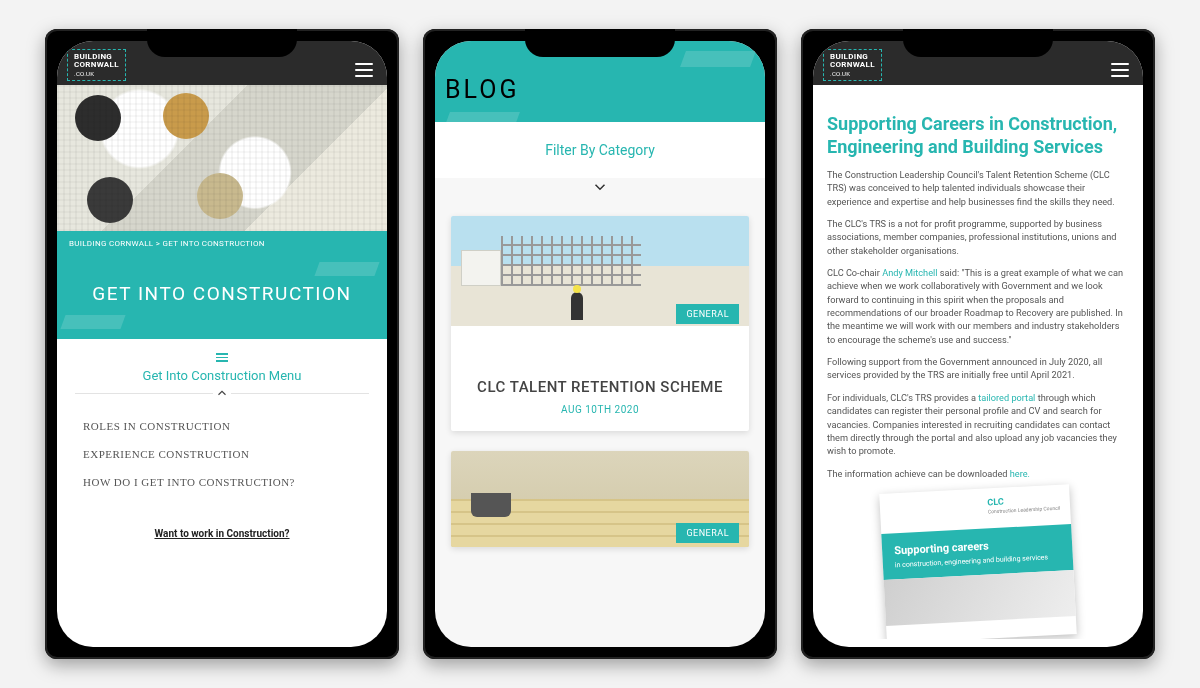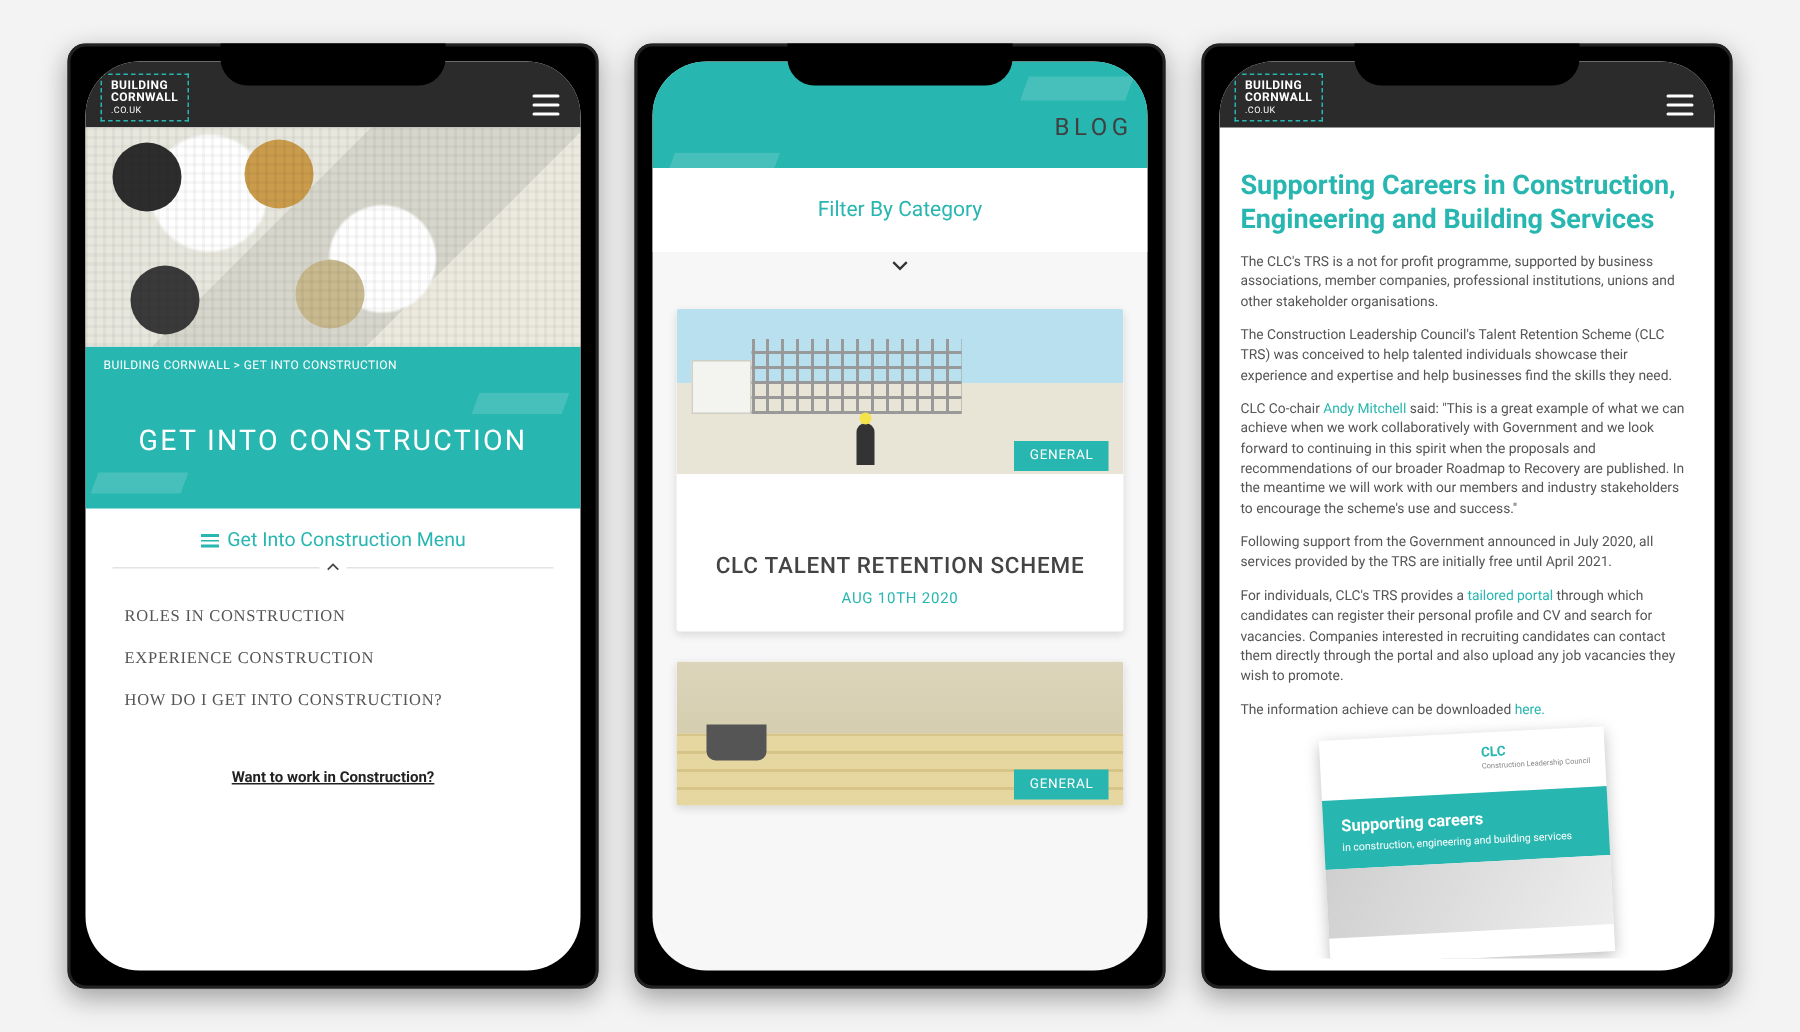--- a/index.html
+++ b/index.html
@@ -82,42 +82,42 @@
     position:relative;
   }
   .title-band::before,.title-band::after{
     content:"";position:absolute;background:rgba(255,255,255,.15);
     transform:skewX(-20deg);
   }
   .title-band::before{width:60px;height:14px;top:6px;right:10px;}
   .title-band::after{width:60px;height:14px;bottom:10px;left:6px;}
   .menu-toggle{
     color:var(--teal);text-align:center;font-size:13px;
-    padding:14px 16px 10px;display:flex;align-items:center;justify-content:center;gap:6px;
+    padding:14px 16px 10px;display:flex;align-items:center;justify-content:center;gap:6px;flex-direction:column;
   }
   .menu-toggle .bars{display:inline-flex;flex-direction:column;gap:2px;}
   .menu-toggle .bars span{width:12px;height:1.5px;background:var(--teal);display:block;}
   .divider{
     height:1px;background:#e3e3e3;position:relative;margin:0 18px;
   }
   .divider .chev{
     position:absolute;left:50%;top:-9px;transform:translateX(-50%);
     width:18px;height:18px;background:#fff;display:flex;align-items:center;justify-content:center;
   }
   .chev svg{width:14px;height:14px;}
   .menu-list{padding:18px 26px 6px;text-align:left;font-family:Liberation Serif, serif;}
   .menu-list div{font-size:11px;color:#555;letter-spacing:.5px;padding:8px 0;}
   .cta{
     text-align:center;font-size:10px;font-weight:700;color:#222;
     text-decoration:underline;padding-top:26px;
   }
   
   .blog-head{
-    background:var(--teal);color:#404040;text-align:right;
-    padding:34px 10px 18px;font-size:16px;letter-spacing:3px;font-weight:400;
+    background:var(--teal);color:#000000;text-align:left;
+    padding:34px 10px 18px;font-size:25px;letter-spacing:3px;font-weight:400;
     position:relative;
   }
   .blog-head::before{content:"";position:absolute;background:rgba(255,255,255,.15);width:70px;height:16px;top:10px;right:12px;transform:skewX(-20deg);}
   .blog-head::after{content:"";position:absolute;background:rgba(255,255,255,.15);width:70px;height:16px;bottom:-6px;left:12px;transform:skewX(-20deg);}
   .filter{
     background:#fff;text-align:center;padding:20px 0;color:var(--teal);font-size:14px;
   }
   .filter-chev{display:flex;justify-content:center;padding-bottom:10px;}
   .card{
     margin:10px 16px;background:#fff;box-shadow:0 2px 6px rgba(0,0,0,.12);
@@ -251,22 +251,22 @@
         <small>.CO.UK</small>
       </div>
       <div class="hamburger">
           <span></span>
           <span></span>
           <span></span>
         </div>
     </div>
     <div class="article">
       <h1>Supporting Careers in Construction, Engineering and Building Services</h1>
+      <p>The Construction Leadership Council's Talent Retention Scheme (CLC TRS) was conceived to help talented individuals showcase their experience and expertise and help businesses find the skills they need.</p>
       <p>The CLC's TRS is a not for profit programme, supported by business associations, member companies, professional institutions, unions and other stakeholder organisations.</p>
-      <p>The Construction Leadership Council's Talent Retention Scheme (CLC TRS) was conceived to help talented individuals showcase their experience and expertise and help businesses find the skills they need.</p>
       <p>
         <span>CLC Co-chair </span><a href="#">Andy Mitchell</a><span> said: "This is a great example of what we can achieve when we work collaboratively with Government and we look forward to continuing in this spirit when the proposals and recommendations of our broader Roadmap to Recovery are published. In the meantime we will work with our members and industry stakeholders to encourage the scheme's use and success."</span>
       </p>
       <p>Following support from the Government announced in July 2020, all services provided by the TRS are initially free until April 2021.</p>
       <p>
         <span>For individuals, CLC's TRS provides a </span><a href="#">tailored portal</a><span> through which candidates can register their personal profile and CV and search for vacancies. Companies interested in recruiting candidates can contact them directly through the portal and also upload any job vacancies they wish to promote.</span>
       </p>
       <p>
         <span>The information achieve can be downloaded </span><a href="#">here.</a>
       </p>

